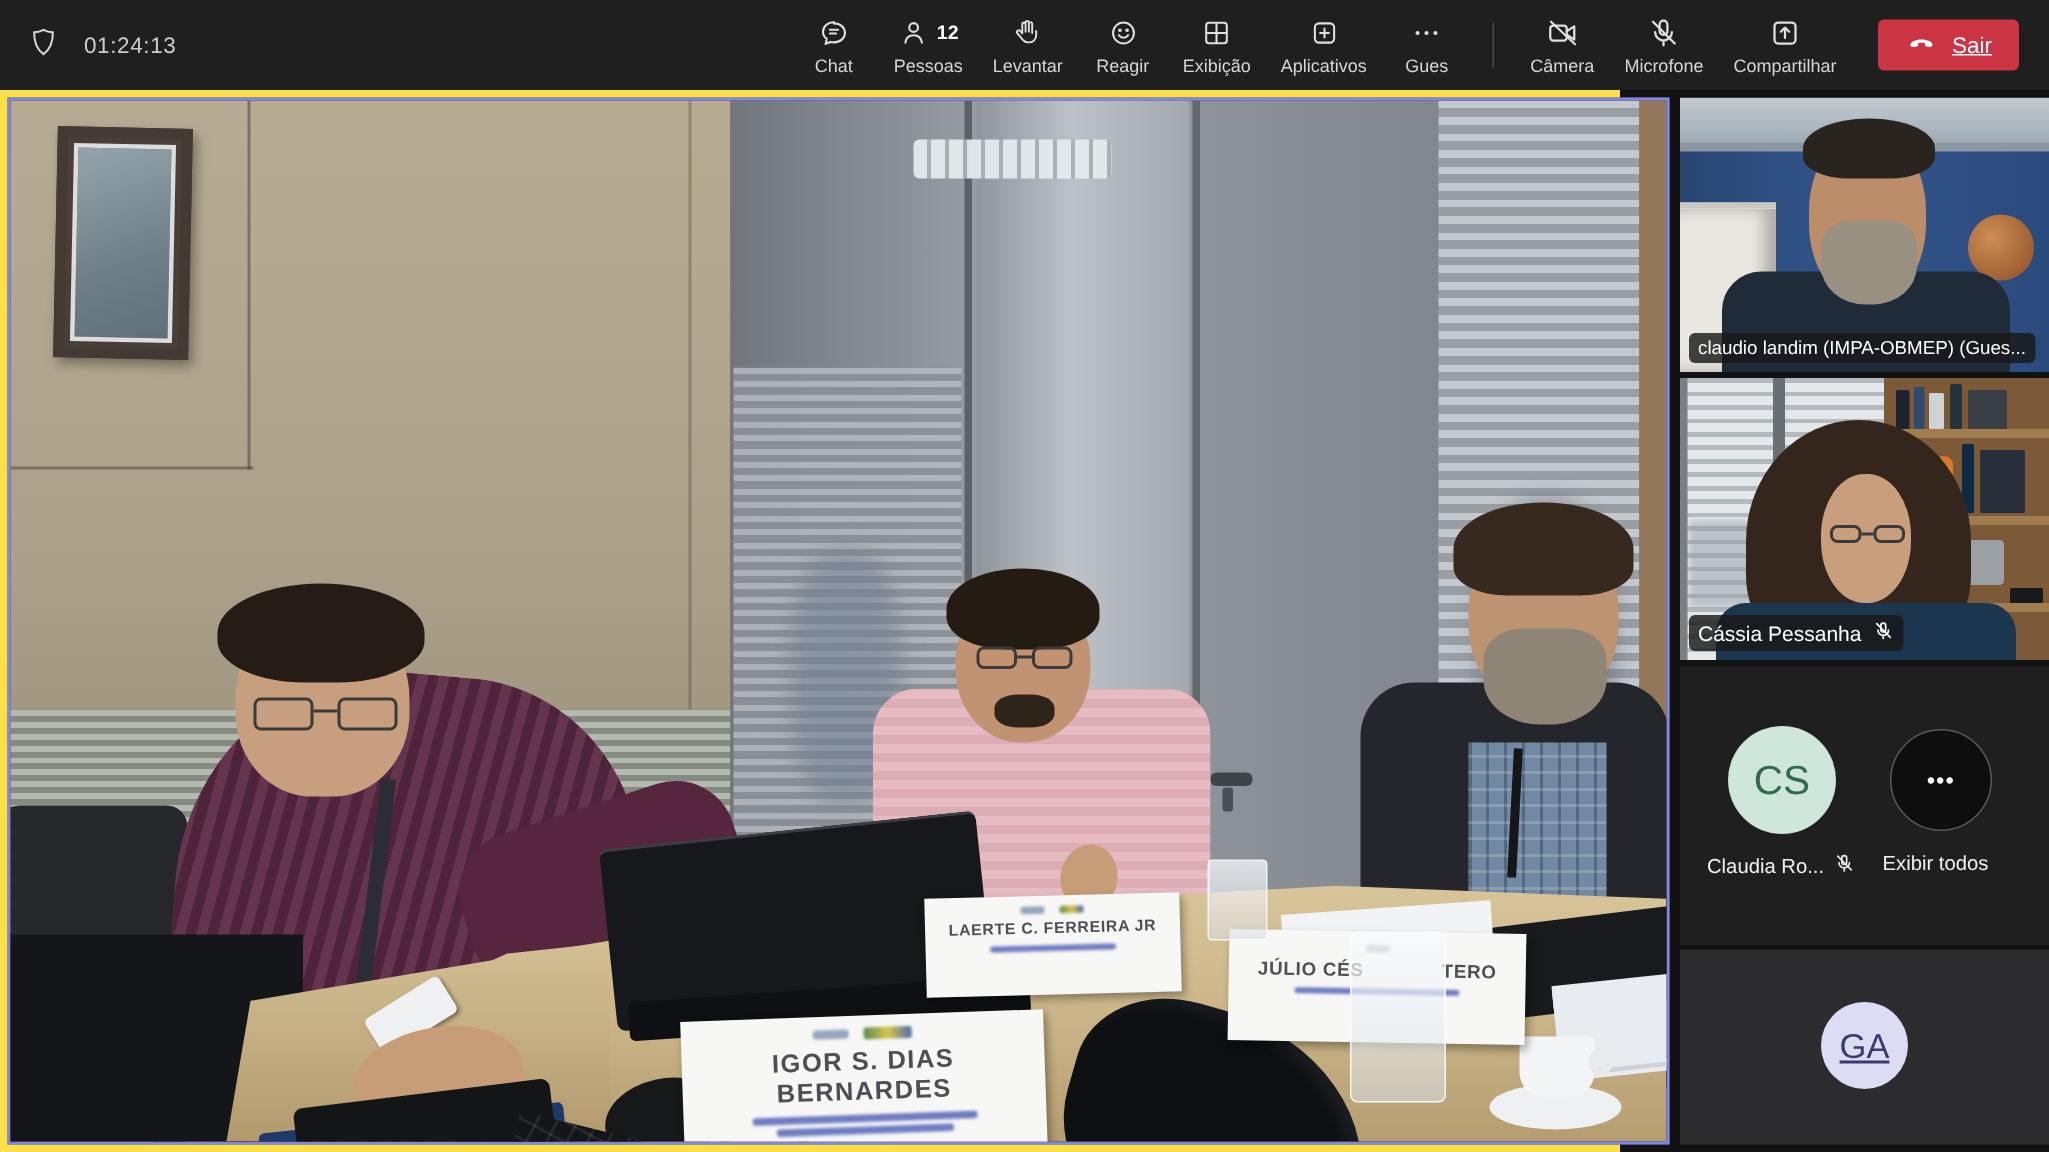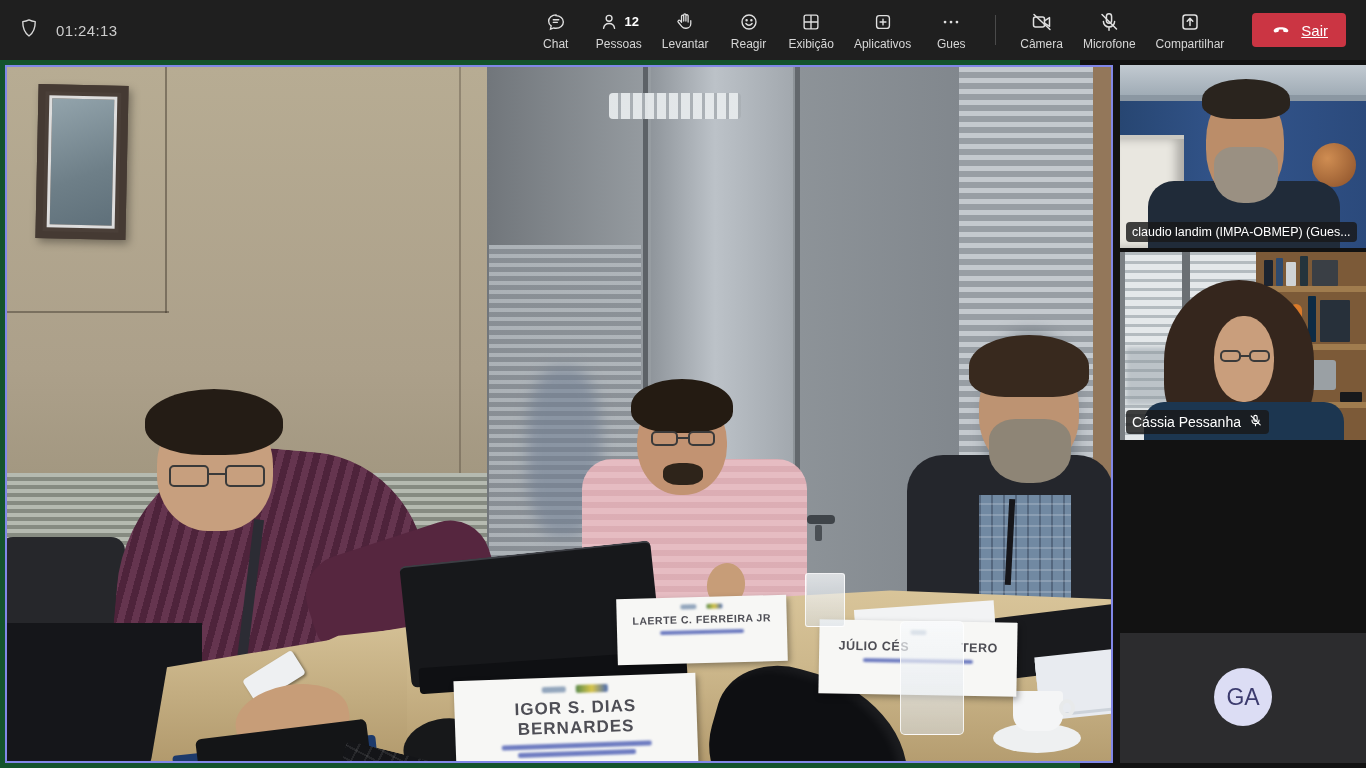--- a/index.html
+++ b/index.html
@@ -1,18 +1,18 @@
 <!DOCTYPE html>
 <html><head>
 <meta charset="utf-8">
 <style>
   * { margin:0; padding:0; box-sizing:border-box; }
   html,body { width:1366px; height:768px; background:#121212; overflow:hidden;
               font-family:"Liberation Sans","DejaVu Sans",sans-serif; }
-  #app { position:relative; width:1080px; height:768px; background:#14532d; }
+  #app { position:relative; width:1080px; height:768px; background:#fde047; }
 
   
   .topbar { position:absolute; left:0; top:0; width:1366px; height:60px;
             background:#1f1f1f; display:flex; align-items:center; padding:0 20px 0 18px; }
   .tb-left { display:flex; align-items:center; gap:16px; color:#cfcfcf; }
   .timer { font-size:15px; color:#cccccc; letter-spacing:.4px; }
   .tb-group { margin-left:auto; display:flex; align-items:center; gap:8px; }
   .tb-btn { display:flex; flex-direction:column; align-items:center; justify-content:center;
             min-width:52px; padding:4px 6px; cursor:pointer; border:none; background:transparent; }
   .tb-btn .ic-row { display:flex; align-items:center; gap:4px; height:24px; }
@@ -219,21 +219,21 @@
   .av-cs { left:32px; top:40px; width:72px; height:72px; background:#cfe6da; }
   .av-cs span { color:#2e6b51; font-size:27px; }
   .av-more { left:140px; top:42px; width:68px; height:68px; background:#0e0e0f; border:1px solid #5a5a5a; }
   .av-more span { color:#fff; font-size:15px; font-weight:bold; letter-spacing:1px; }
   .av-label { position:absolute; color:#f0f0f0; font-size:13.5px; display:flex; align-items:center; gap:6px; }
   .lbl-cs { left:18px; top:124px; }
   .lbl-more { left:135px; top:124px; }
 
   .tile-ga { position:absolute; left:1120px; top:633px; width:246px; height:130px; background:#2c2c2e; }
   .av-ga { left:94px; top:35px; width:58px; height:58px; background:#dcddf4; }
-  .av-ga span { color:#3c3b6e; font-size:23px; }
+  .av-ga span { color:#3c3b6e; font-size:23px;text-decoration:underline; }
 </style>
 </head>
 <body>
 
 <div id="app">
 
   <div class="topbar">
     <div class="tb-left">
       <span>
         <svg width="22" height="22" viewBox="0 0 24 24">
@@ -524,20 +524,41 @@
       <span>
         <svg width="15" height="15" viewBox="0 0 24 24" fill="none" stroke="#ffffff" stroke-width="1.8" stroke-linecap="round">
             <rect x="9.4" y="3.8" width="5.2" height="9.4" rx="2.6"></rect>
             <path d="M6.4 11.4c0 3.1 2.5 5.6 5.6 5.6s5.6-2.5 5.6-5.6M12 17v3.2"></path>
             <path d="M5 4.5 19.5 19"></path>
           </svg>
       </span>
     </div>
   </div>
 
+  <div class="avatar-panel">
+    <div class="avatar-circle av-cs">
+      <span>CS</span>
+    </div>
+    <div class="av-label lbl-cs">
+      <span>Claudia Ro...</span>
+      <span>
+        <svg width="15" height="15" viewBox="0 0 24 24" fill="none" stroke="#e8e8e8" stroke-width="1.8" stroke-linecap="round">
+            <rect x="9.4" y="3.8" width="5.2" height="9.4" rx="2.6"></rect>
+            <path d="M6.4 11.4c0 3.1 2.5 5.6 5.6 5.6s5.6-2.5 5.6-5.6M12 17v3.2"></path>
+            <path d="M5 4.5 19.5 19"></path>
+          </svg>
+      </span>
+    </div>
+    <div class="avatar-circle av-more">
+      <span>•••</span>
+    </div>
+    <div class="av-label lbl-more">
+      <span>Exibir todos</span>
+    </div>
+  </div>
 
   <div class="tile-ga">
     <div class="avatar-circle av-ga">
       <span>GA</span>
     </div>
   </div>
 
 </div>
 
 </body></html>

